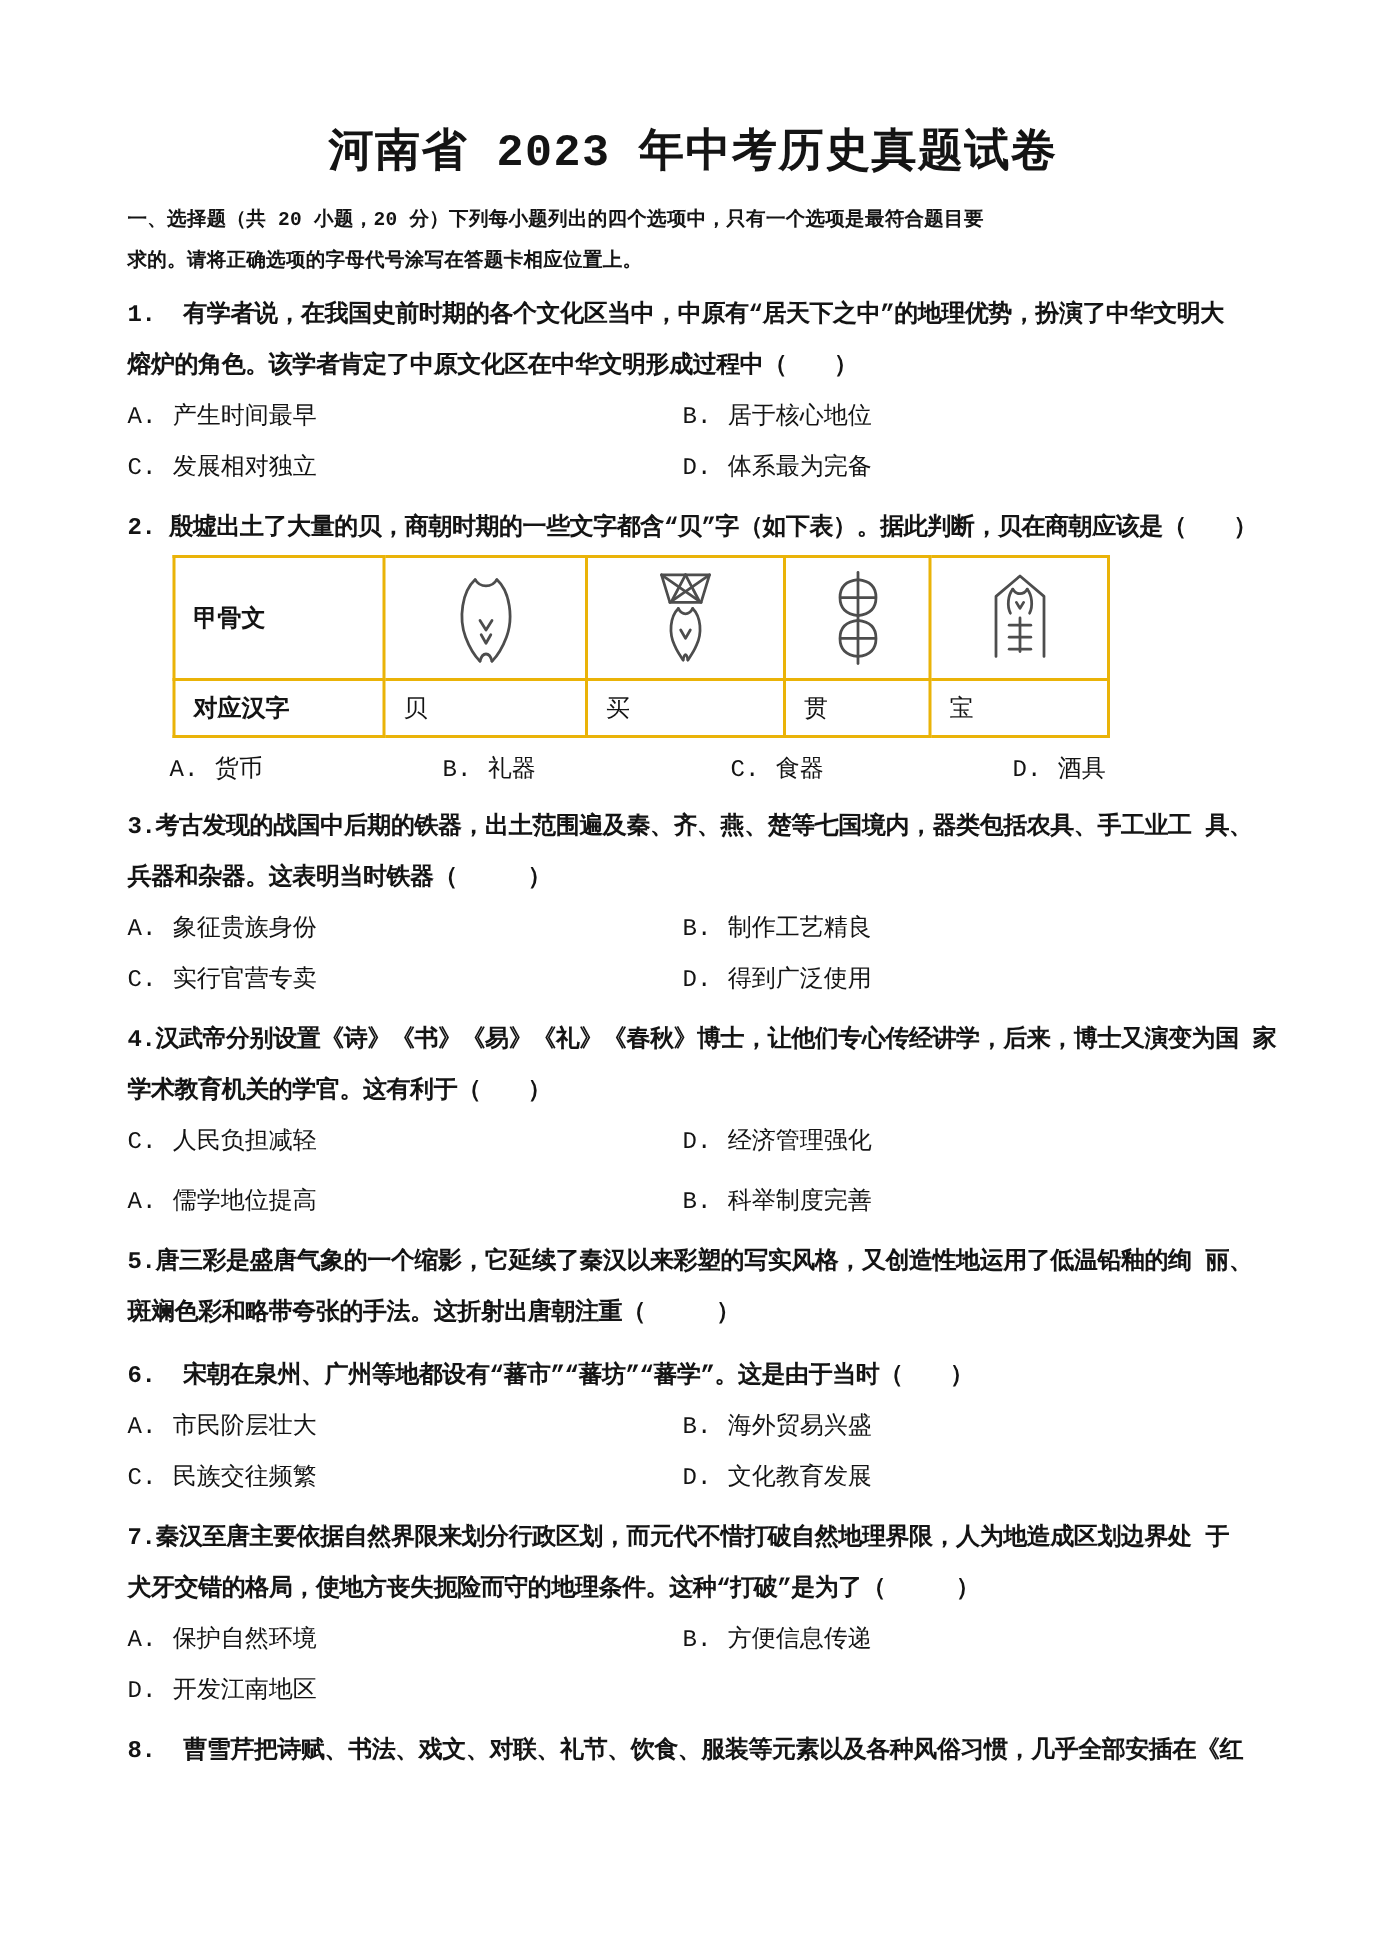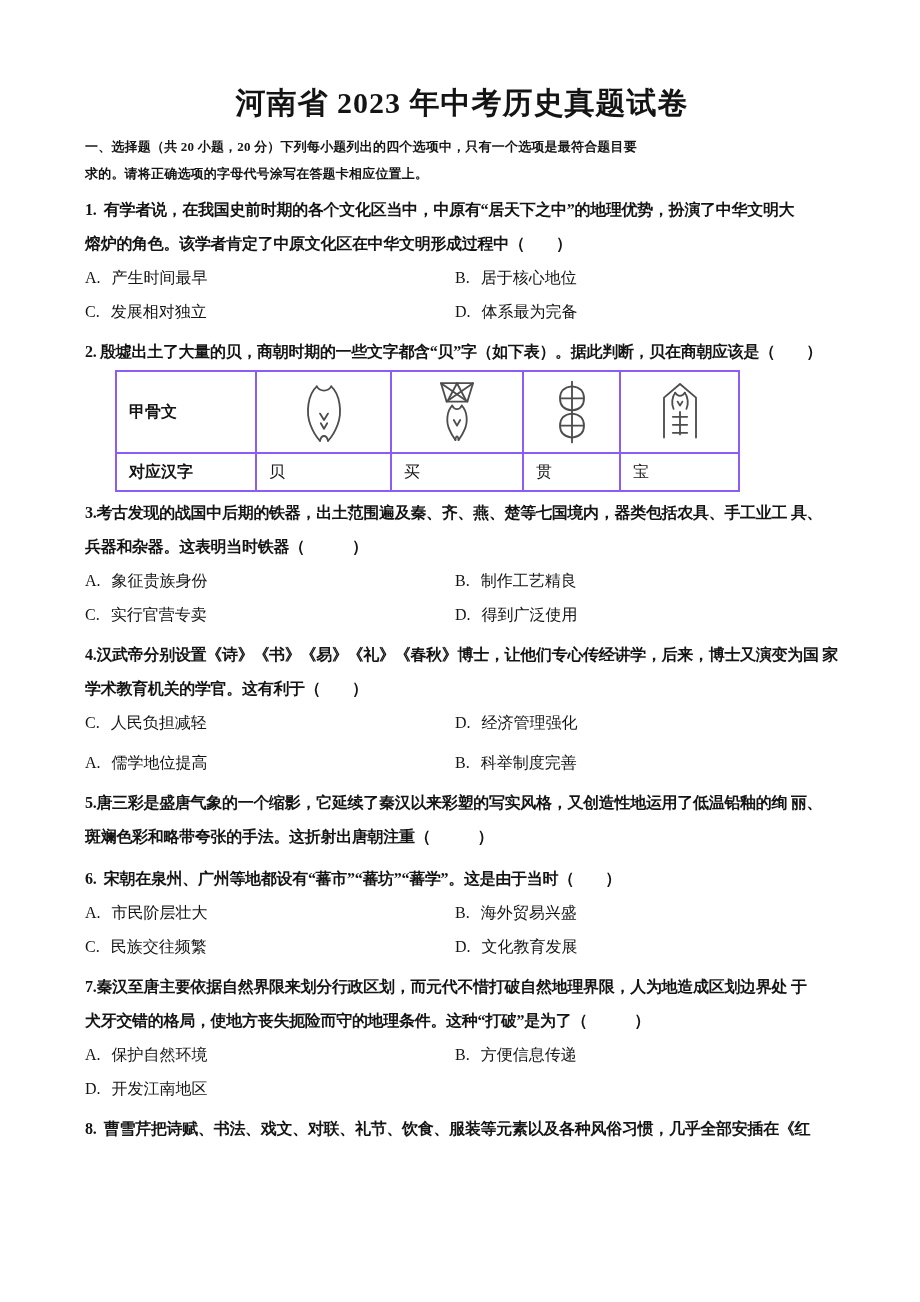--- a/index.html
+++ b/index.html
@@ -2,21 +2,21 @@
 <html><head>
 <meta charset="utf-8">
 <style>
   html, body { margin: 0; padding: 0; background: #ffffff; }
   .page {
     position: relative;
     width: 920px;
     height: 1302px;
     background: #ffffff;
     color: #141414;
-    font-family: Liberation Serif, serif;
+    font-family: Liberation Mono, monospace;
     overflow: hidden;
   }
   .content {
     position: absolute;
     left: 85px;
     top: 82px;
     width: 754px;
   }
   .title {
     margin: 0;
@@ -55,21 +55,21 @@
   .opts-4col .o4 { flex: 1; }
   .opt-label { margin-right: 11px; }
   .opts-gap { margin-top: 6px; }
 
   table.oracle {
     border-collapse: collapse;
     margin: 1px 0 4px 30px;
     table-layout: fixed;
   }
   table.oracle td {
-    border: 2px solid #8b5cf6;
+    border: 2px solid #eab308;
     padding: 0;
     font-size: 16px;
     vertical-align: middle;
   }
   .t-row1 td { height: 80px; }
   .t-row2 td { height: 36px; }
   .t-label { padding-left: 12px !important; font-weight: 600; }
   .t-char  { padding-left: 12px !important; font-weight: 500; }
   .glyph-cell { text-align: center; }
   .glyph-cell svg { display: inline-block; vertical-align: middle; }
@@ -164,20 +164,26 @@
         <tr class="t-row2">
           <td class="t-label">对应汉字</td>
           <td class="t-char">贝</td>
           <td class="t-char">买</td>
           <td class="t-char">贯</td>
           <td class="t-char">宝</td>
         </tr>
         </tbody>
       </table>
 
+      <div class="opts opts-4col">
+        <div class="o1"><span class="opt-label">A.</span><span class="opt-text">货币</span></div>
+        <div class="o2"><span class="opt-label">B.</span><span class="opt-text">礼器</span></div>
+        <div class="o3"><span class="opt-label">C.</span><span class="opt-text">食器</span></div>
+        <div class="o4"><span class="opt-label">D.</span><span class="opt-text">酒具</span></div>
+      </div>
     </section>
 
     <section class="question q3">
       <div class="qline">3.考古发现的战国中后期的铁器，出土范围遍及秦、齐、燕、楚等七国境内，器类包括农具、手工业工 具、</div>
       <div class="qline">兵器和杂器。这表明当时铁器（　　　）</div>
       <div class="opts opts-2col">
         <div class="opt-left"><span class="opt-label">A.</span><span class="opt-text">象征贵族身份</span></div>
         <div class="opt-right"><span class="opt-label">B.</span><span class="opt-text">制作工艺精良</span></div>
       </div>
       <div class="opts opts-2col">

